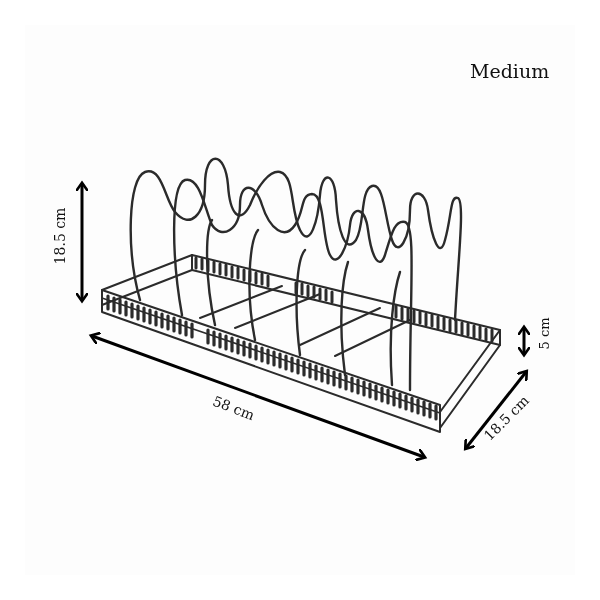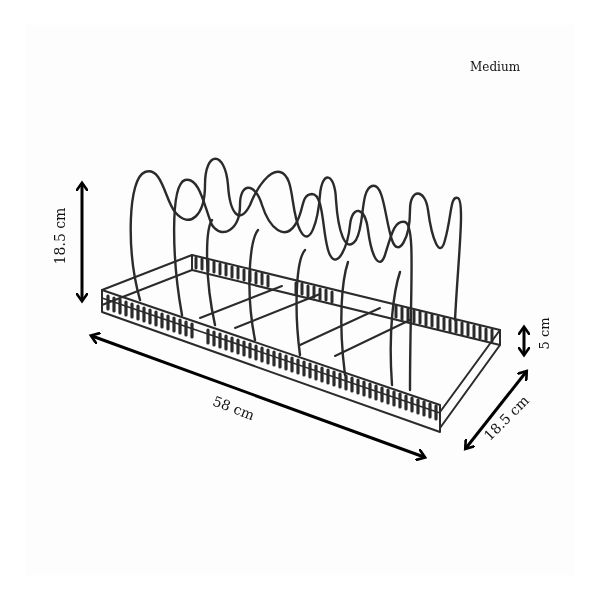--- a/index.html
+++ b/index.html
@@ -6,21 +6,21 @@
     body { width: 600px; height: 600px; position: relative; overflow: hidden; }
     .frame { position: absolute; left: 0; top: 0; width: 600px; height: 600px; background: #ffffff; }
     .inner { position: absolute; left: 25px; top: 25px; width: 550px; height: 550px; background: #fdfdfd; }
     .label {
       position: absolute;
       font-family: "DejaVu Serif", "Liberation Serif", serif;
       color: #111111;
       white-space: nowrap;
       transform-origin: center center;
     }
-    .variant { left: 470px; top: 60px; font-size: 12px; }
+    .variant { left: 470px; top: 60px; font-size: 19px; }
     .dim-height { left: 32px; top: 228px; font-size: 14px; transform: rotate(-90deg); }
     .dim-length { left: 212px; top: 400px; font-size: 14px; transform: rotate(21deg); }
     .dim-lip { left: 528px; top: 326px; font-size: 13px; transform: rotate(-90deg); }
     .dim-depth { left: 478px; top: 410px; font-size: 14px; transform: rotate(-45deg); }
     svg.art { position: absolute; left: 0; top: 0; }
   </style>
 </head>
 <body>
 
 <div class="frame">

